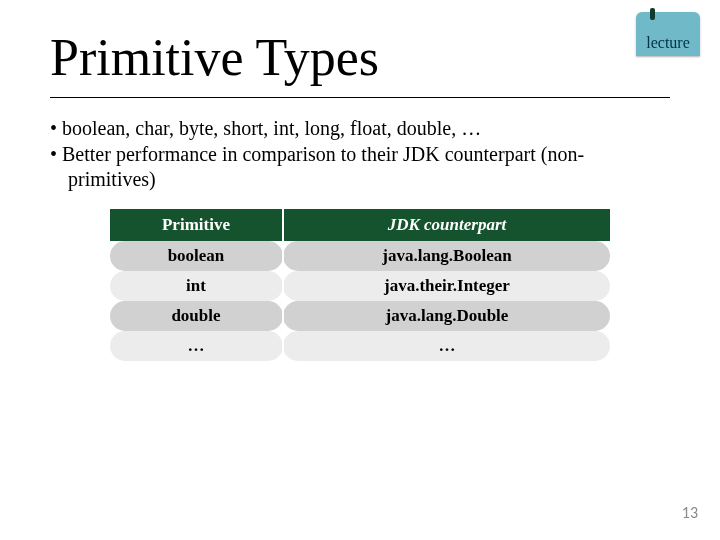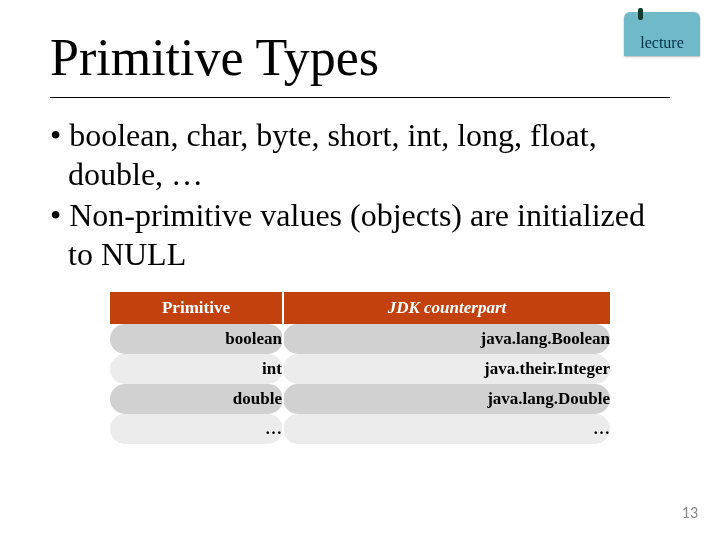--- a/index.html
+++ b/index.html
@@ -23,21 +23,21 @@
     font-size: 52px;
     font-weight: 400;
     margin: 0 0 6px 0;
   }
   .rule {
     border: none;
     border-top: 1.5px solid #000;
     margin: 10px 0 18px 0;
   }
   .bullets {
-    font-size: 32px;
+    font-size: 20px;
     line-height: 1.22;
     margin: 0;
     padding: 0;
     list-style: none;
   }
   .bullets li {
     margin-bottom: 2px;
     padding-left: 18px;
     text-indent: -18px;
   }
@@ -48,51 +48,51 @@
     margin-top: 18px;
     display: flex;
     justify-content: center;
   }
   table {
     border-collapse: collapse;
     width: 500px;
     font-size: 17px;
   }
   th {
-    background: #c2410c;
+    background: #14532d;
     color: #fff;
     font-weight: bold;
     padding: 6px 0;
     text-align: center;
     border-right: 2px solid #fff;
   }
   th:last-child { border-right: none; font-style: italic; }
   td {
-    text-align: right;
+    text-align: center;
     padding: 5px 0;
     font-weight: bold;
     border-right: 2px solid #fff;
     border-radius: 15px;
   }
   td:last-child { border-right: none; }
   tbody tr:nth-child(odd)  { background: #d1d1d1; }
   tbody tr:nth-child(even) { background: #ececec; }
   .pagenum {
     position: absolute;
     right: 22px;
     bottom: 18px;
     font-size: 16px;
     color: #8a8a8a;
     font-family: Calibri, Arial, sans-serif;
   }
   .badge {
     position: absolute;
     top: 12px;
     right: 20px;
-    width: 76px;
+    width: 64px;
     height: 44px;
     background: #6fb9c9;
     border-top-left-radius: 6px;
     border-top-right-radius: 6px;
     box-shadow: 0 1px 2px rgba(0,0,0,0.3);
     display: flex;
     align-items: flex-end;
     justify-content: center;
     padding-bottom: 4px;
     box-sizing: border-box;
@@ -117,21 +117,21 @@
   <div class="badge">
     <div class="pin"></div>
     <span>lecture</span>
   </div>
 
   <h1 class="title">Primitive Types</h1>
   <hr class="rule">
 
   <ul class="bullets">
     <li>boolean, char, byte, short, int, long, float, double, …</li>
-    <li>Non-primitive values (objects) are initialized to NULL</li>
+    <li>Better performance in comparison to their JDK counterpart (non-primitives)</li>
   </ul>
 
   <div class="table-wrap">
     <table>
       <thead>
         <tr>
           <th>Primitive</th>
           <th>JDK counterpart</th>
         </tr>
       </thead>

